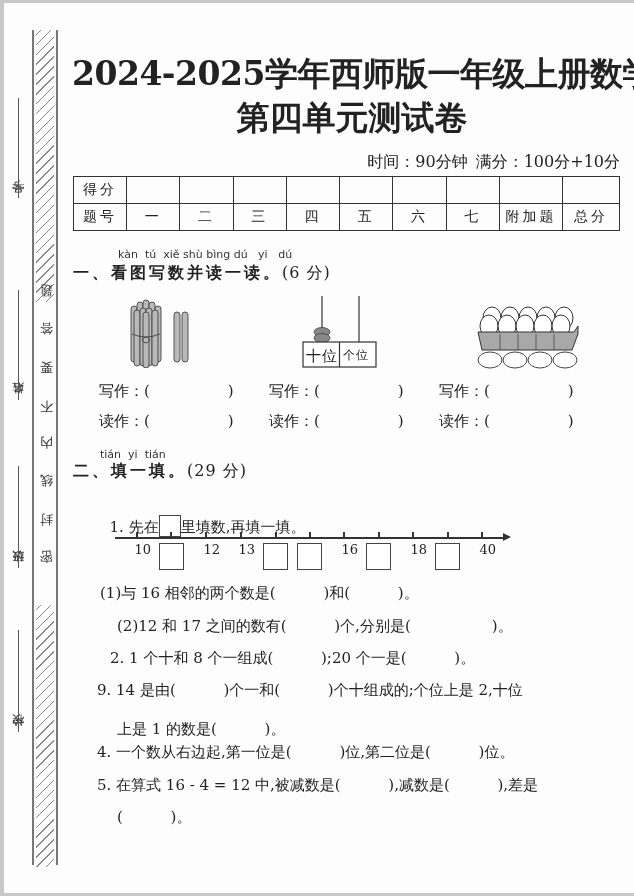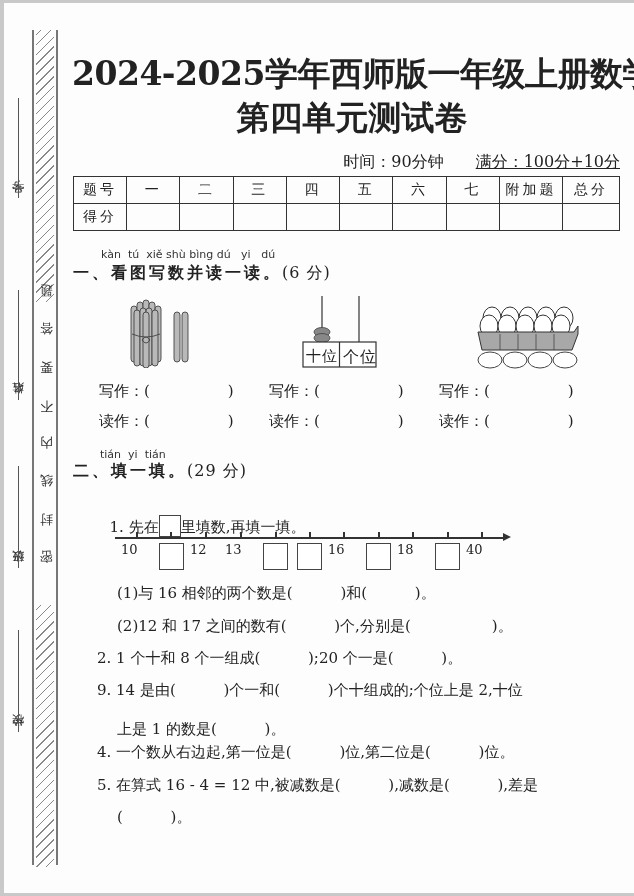--- a/index.html
+++ b/index.html
@@ -20,35 +20,35 @@
     background: repeating-linear-gradient(135deg, transparent 0 3px, #888 3px 4px, transparent 4px 7px);
   }
   .bind-word { position: absolute; left: 38px; font-size: 13px; writing-mode: vertical-rl; transform: rotate(180deg); color: #333; }
   .student-field { position: absolute; left: 10px; writing-mode: vertical-rl; transform: rotate(180deg); font-size: 12px; color: #333; display: flex; align-items: center; }
   .student-field .uline { display: inline-block; width: 1px; background: #555; margin-top: 4px; }
 
   .abs { position: absolute; }
   .title1 { left: 72px; top: 52px; width: 560px; text-align: center; font-size: 33px; font-weight: bold; letter-spacing: -0.5px; white-space: nowrap; }
   .title2 { left: 72px; top: 96px; width: 560px; text-align: center; font-size: 33px; font-weight: bold; }
   .meta { right: 14px; top: 152px; font-size: 16px; white-space: nowrap; }
-  .meta span + span { margin-left: 32px; text-decoration: underline; }
+  .meta span + span { margin-left: 8px; }
 
   table.score { position: absolute; left: 73px; top: 176px; width: 547px; border-collapse: collapse; font-size: 14px; }
   table.score td { border: 1.4px solid #333; height: 26px; text-align: center; padding: 0; letter-spacing: 3px; }
 
   .pinyin { font-family: "DejaVu Sans", sans-serif; font-size: 11px; color: #333; white-space: pre; }
   .sec-title { font-size: 16px; font-weight: bold; letter-spacing: 3px; white-space: nowrap; }
   .sec-title .pts { font-weight: normal; letter-spacing: 1px; }
   .line { font-size: 15px; white-space: pre; }
   .blank-box { display: inline-block; width: 20px; height: 20px; border: 1.4px solid #444; vertical-align: -5px; background: #fff; }
 
   .nl-axis { position: absolute; left: 115px; top: 537px; width: 390px; height: 1.5px; background: #333; }
   .nl-arrow { position: absolute; left: 503px; top: 533px; width: 0; height: 0; border-left: 8px solid #333; border-top: 4.5px solid transparent; border-bottom: 4.5px solid transparent; }
   .nl-tick { position: absolute; top: 532px; width: 1.5px; height: 6px; background: #333; }
-  .nl-label { position: absolute; top: 542px; font-size: 13px; width: 30px; text-align: left; margin-left: -15px; }
+  .nl-label { position: absolute; top: 542px; font-size: 13px; width: 30px; text-align: right; margin-left: -15px; }
   .nl-box { position: absolute; top: 543px; width: 23px; height: 25px; border: 1.4px solid #444; margin-left: -13px; background: #fff; }
 </style>
 </head>
 <body>
 
 <div class="page"></div>
 
 <div class="bind-line" style="left:32px"></div>
 <div class="bind-line" style="left:56px"></div>
 <div class="bind-hatch" style="left:36px; top:30px; height:272px"></div>
@@ -82,47 +82,47 @@
 
 <div class="abs title1">2024-2025学年西师版一年级上册数学</div>
 <div class="abs title2">第四单元测试卷</div>
 <div class="abs meta">
   <span>时间：90分钟</span><span>满分：100分+10分</span>
 </div>
 
 <table class="score">
   <tbody>
       <tr>
+    <td>得分</td>
+    <td></td>
+    <td></td>
+    <td></td>
+    <td></td>
+    <td></td>
+    <td></td>
+    <td></td>
+    <td></td>
+    <td></td>
+  </tr>
+  <tr>
     <td style="width:52px">题号</td>
     <td>一</td>
     <td>二</td>
     <td>三</td>
     <td>四</td>
     <td>五</td>
     <td>六</td>
     <td>七</td>
     <td style="width:62px">附加题</td>
     <td style="width:56px">总分</td>
   </tr>
-  <tr>
-    <td>得分</td>
-    <td></td>
-    <td></td>
-    <td></td>
-    <td></td>
-    <td></td>
-    <td></td>
-    <td></td>
-    <td></td>
-    <td></td>
-  </tr>
 </tbody>
   </table>
 
-<div class="abs pinyin" style="left:101px; top:248px">kàn  tú  xiě shù bìng dú   yi   dú</div>
+<div class="abs pinyin" style="left:118px; top:248px">kàn  tú  xiě shù bìng dú   yi   dú</div>
 <div class="abs sec-title" style="left:73px; top:263px">
   <span>一、看图写数并读一读。</span><span class="pts">(6 分)</span>
 </div>
 
 <svg class="abs" style="left:128px; top:296px" width="70" height="72" viewBox="0 0 70 72">
   <g fill="#b9b9b9" stroke="#444" stroke-width="0.9">
     <rect x="3" y="10" width="6" height="56" rx="3"></rect>
     <rect x="9" y="6" width="6" height="60" rx="3"></rect>
     <rect x="15" y="4" width="6" height="62" rx="3"></rect>
     <rect x="21" y="6" width="6" height="60" rx="3"></rect>
@@ -140,21 +140,21 @@
 
 <svg class="abs" style="left:302px; top:296px" width="76" height="72" viewBox="0 0 76 72">
   <line x1="20" y1="0" x2="20" y2="46" stroke="#333" stroke-width="1.2"></line>
   <line x1="57" y1="0" x2="57" y2="46" stroke="#333" stroke-width="1.2"></line>
   <ellipse cx="20" cy="36" rx="8" ry="4.5" fill="#888" stroke="#444" stroke-width="0.8"></ellipse>
   <ellipse cx="20" cy="42" rx="8" ry="4.5" fill="#888" stroke="#444" stroke-width="0.8"></ellipse>
   <rect x="1" y="46" width="73" height="25" fill="#fff" stroke="#333" stroke-width="1.2"></rect>
   <line x1="37.5" y1="46" x2="37.5" y2="71" stroke="#333" stroke-width="1.2"></line>
 </svg>
 <div class="abs" style="left:306px; top:347px; font-size:15px; letter-spacing:1px">十位</div>
-<div class="abs" style="left:343px; top:347px; font-size:16px; letter-spacing:1px">个位</div>
+<div class="abs" style="left:343px; top:347px; font-size:12px; letter-spacing:1px">个位</div>
 
 <svg class="abs" style="left:474px; top:304px" width="108" height="66" viewBox="0 0 108 66">
   <g fill="#fff" stroke="#333" stroke-width="1">
     <ellipse cx="18" cy="14" rx="9" ry="11"></ellipse>
       <ellipse cx="36" cy="14" rx="9" ry="11"></ellipse>
       <ellipse cx="54" cy="14" rx="9" ry="11"></ellipse>
       <ellipse cx="72" cy="14" rx="9" ry="11"></ellipse>
       <ellipse cx="90" cy="14" rx="9" ry="11"></ellipse>
     <ellipse cx="15" cy="22" rx="9" ry="11"></ellipse>
       <ellipse cx="33" cy="22" rx="9" ry="11"></ellipse>
@@ -212,20 +212,20 @@
 <div class="nl-label" style="left:343px">16</div>
 <div class="nl-label" style="left:412px">18</div>
 <div class="nl-label" style="left:481px">40</div>
 
 <div class="nl-box" style="left:172px"></div>
 <div class="nl-box" style="left:276px"></div>
 <div class="nl-box" style="left:310px"></div>
 <div class="nl-box" style="left:379px"></div>
 <div class="nl-box" style="left:448px"></div>
 
-<div class="abs line" style="left:117px; top:584px">(1)与 16 相邻的两个数是(          )和(          )。</div>
+<div class="abs line" style="left:100px; top:584px">(1)与 16 相邻的两个数是(          )和(          )。</div>
 <div class="abs line" style="left:117px; top:617px">(2)12 和 17 之间的数有(          )个,分别是(                 )。</div>
-<div class="abs line" style="left:97px; top:649px">2. 1 个十和 8 个一组成(          );20 个一是(          )。</div>
+<div class="abs line" style="left:110px; top:649px">2. 1 个十和 8 个一组成(          );20 个一是(          )。</div>
 <div class="abs line" style="left:97px; top:681px">9. 14 是由(          )个一和(          )个十组成的;个位上是 2,十位</div>
 <div class="abs line" style="left:117px; top:720px">上是 1 的数是(          )。</div>
 <div class="abs line" style="left:97px; top:743px">4. 一个数从右边起,第一位是(          )位,第二位是(          )位。</div>
 <div class="abs line" style="left:97px; top:776px">5. 在算式 16 - 4 = 12 中,被减数是(          ),减数是(          ),差是</div>
 <div class="abs line" style="left:117px; top:808px">(          )。</div>
 
 </body></html>

